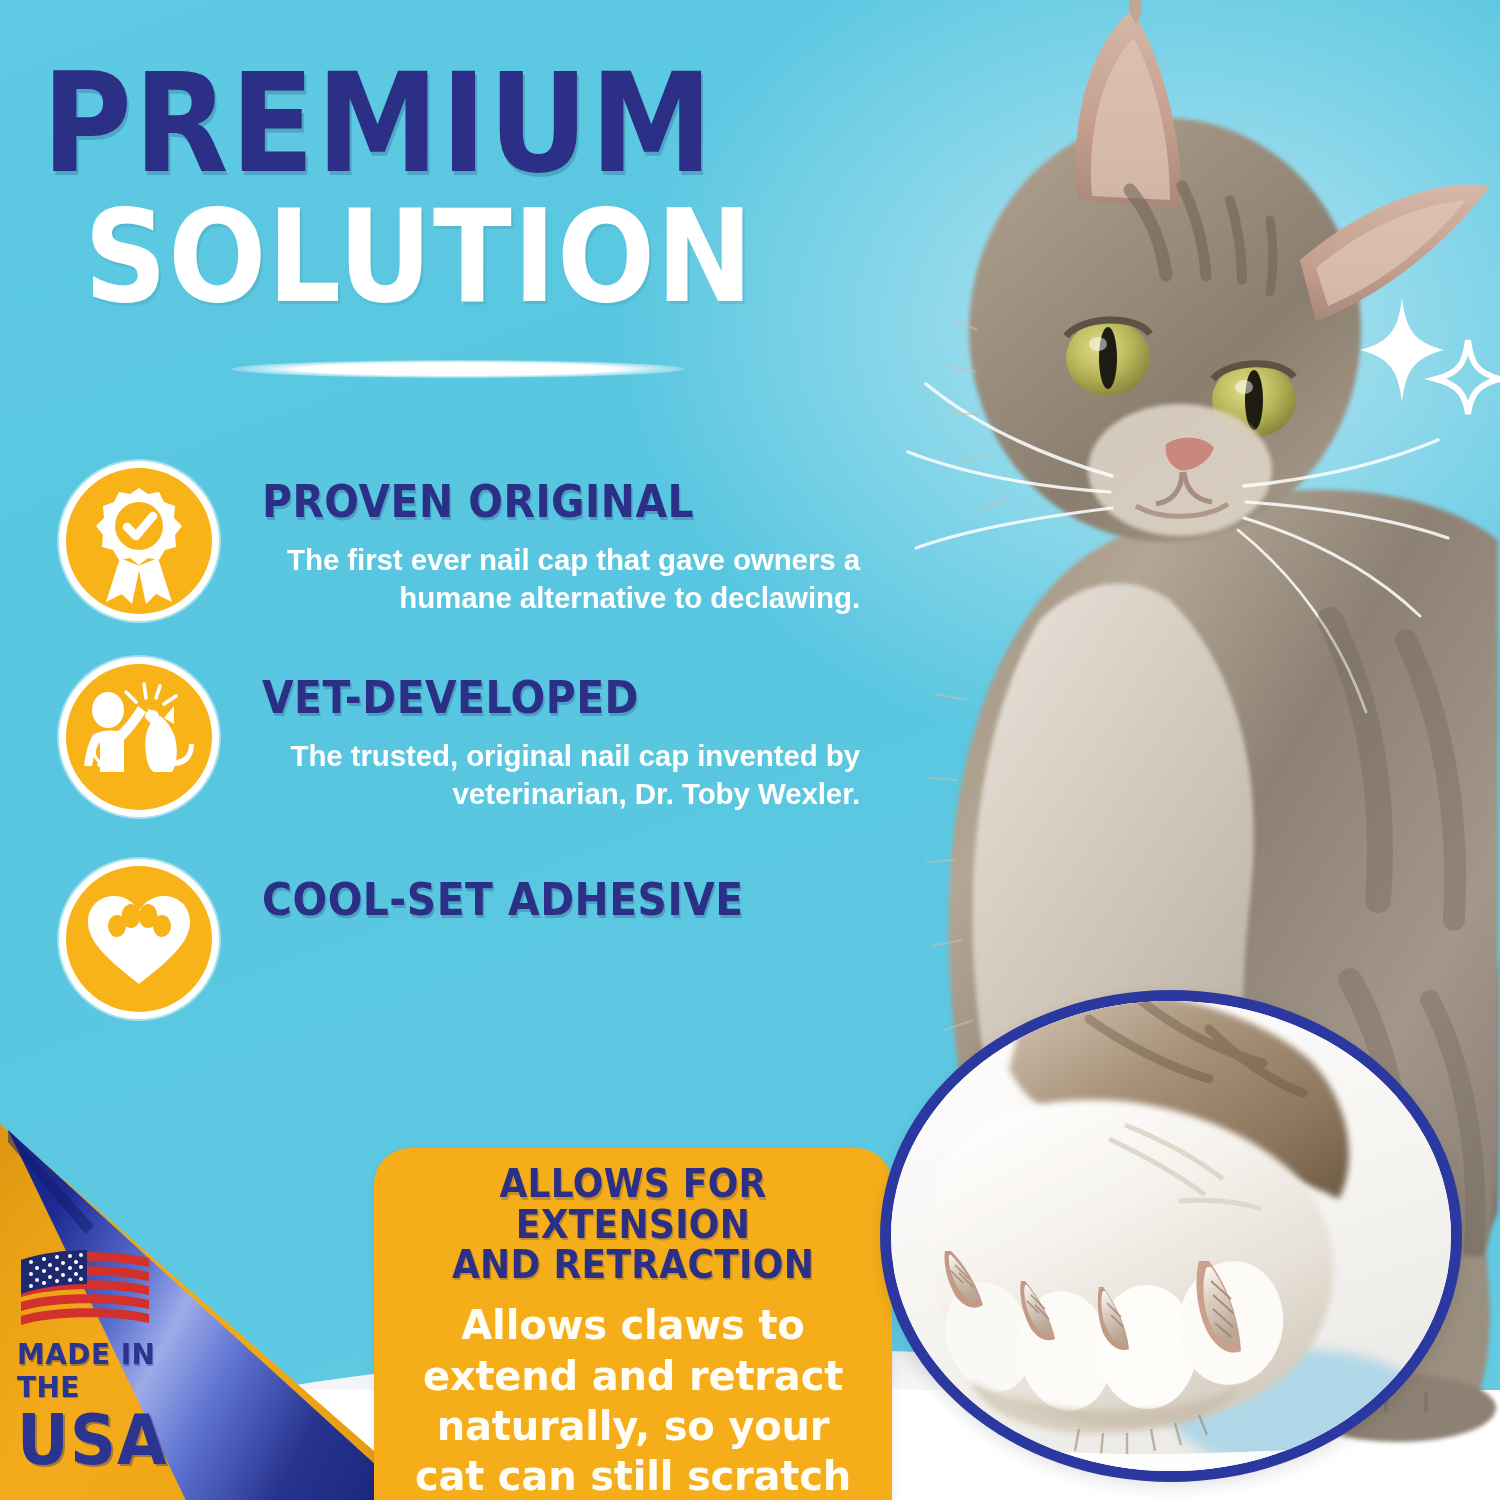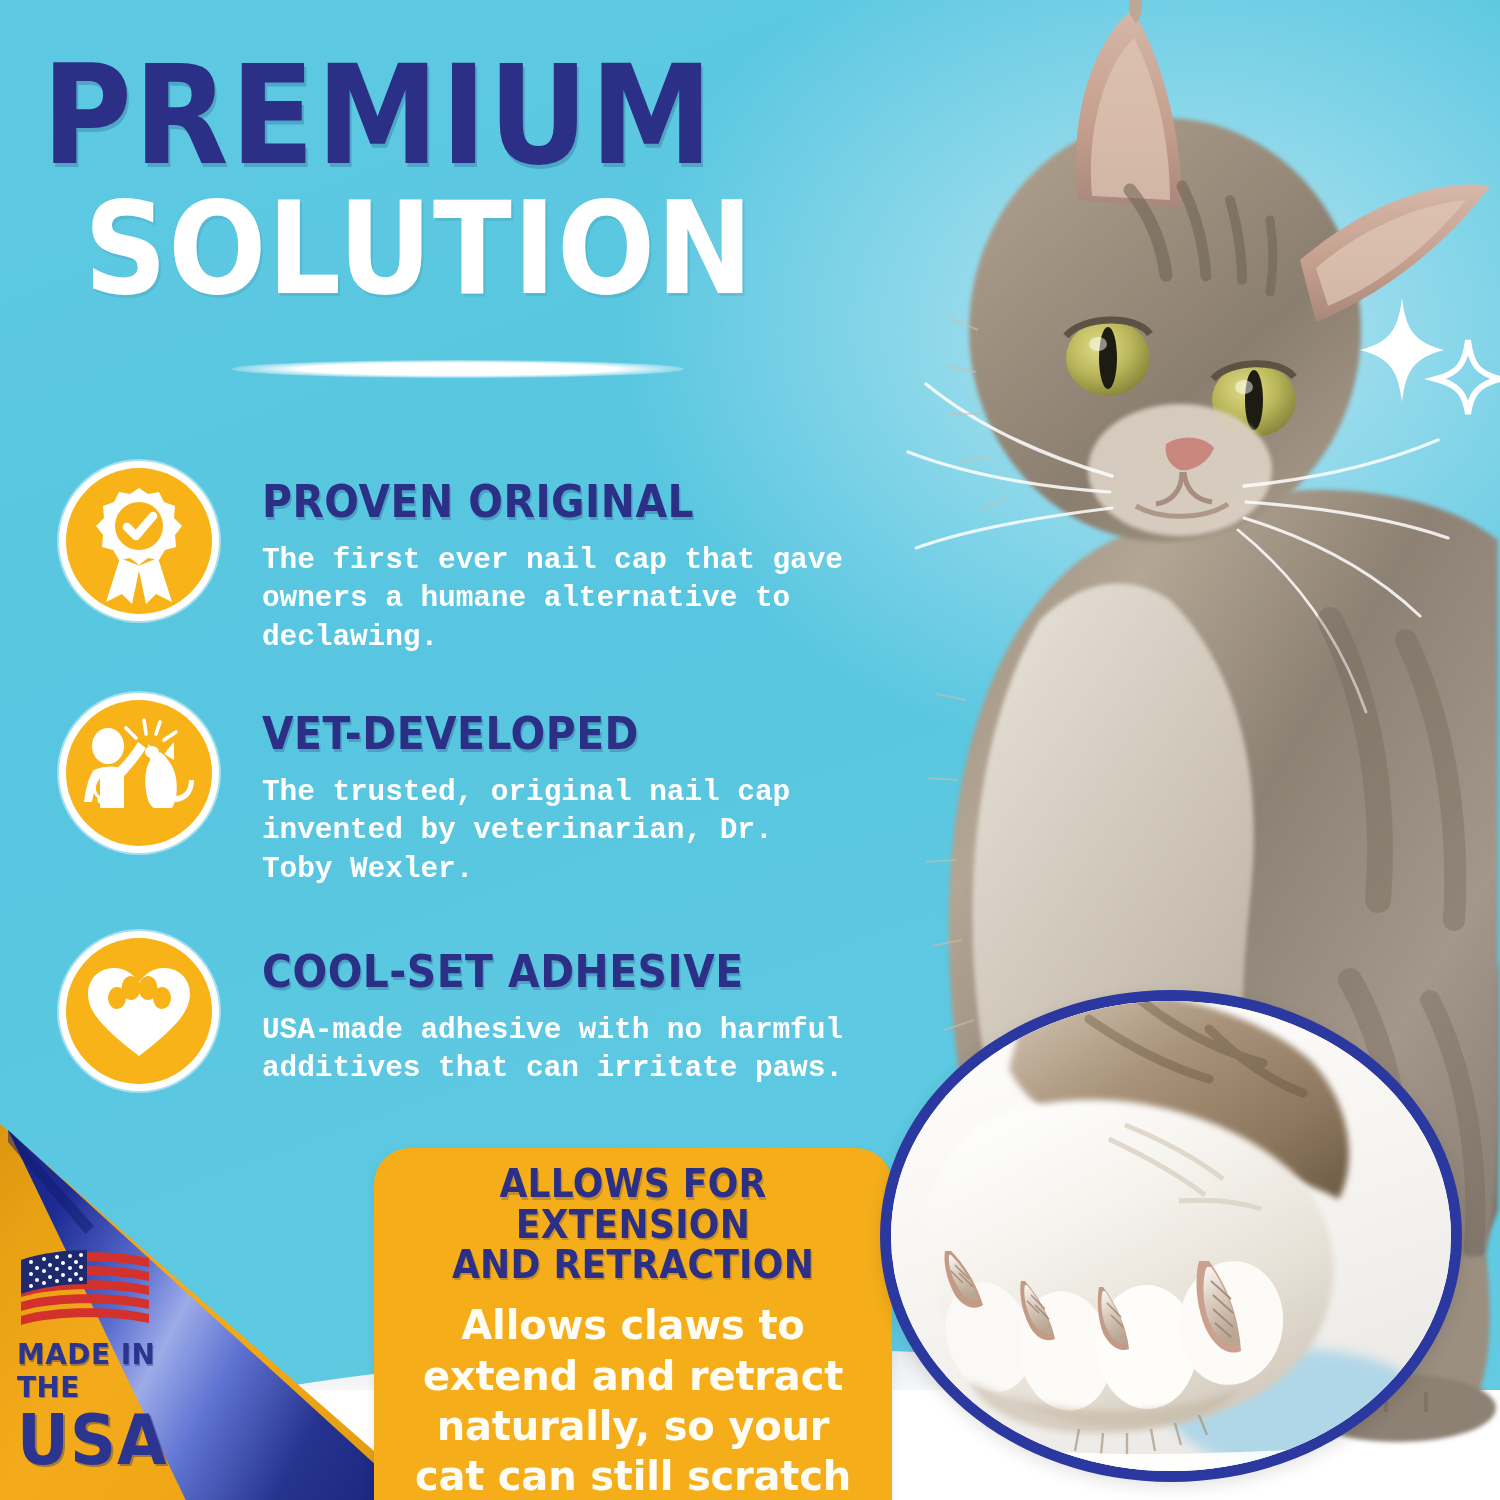--- a/index.html
+++ b/index.html
@@ -21,21 +21,21 @@
     background:linear-gradient(#e9eaec 0%,#f6f7f8 22%,#ffffff 60%);
     border-radius:52% 46% 0 0 / 100% 100% 0 0;
     z-index:2;
   }
   .floor2{
     position:absolute;left:240px;bottom:0;width:1320px;height:110px;
     background:#ffffff;z-index:2;
   }
 
   
-  .headline{position:absolute;left:42px;top:52px;z-index:12;}
+  .headline{position:absolute;left:42px;top:60px;z-index:12;}
   .h-premium{
     font-family:"DejaVu Sans", sans-serif;
     font-weight:bold;font-size:118px;line-height:.94;
     letter-spacing:2px;color:#2b2f86;
     transform:scaleX(1.04) scaleY(1.16);transform-origin:left top;
     text-shadow:2px 3px 0 rgba(25,28,90,.20);
   }
   .h-solution{
     font-family:"DejaVu Sans", sans-serif;
     font-weight:bold;font-size:105px;line-height:.95;
@@ -66,23 +66,23 @@
   .ficon svg{position:absolute;inset:0;width:100%;height:100%;}
   .ftext{padding-top:14px;flex:1 1 auto;}
   .ftitle{
     font-family:"DejaVu Sans", sans-serif;
     font-weight:bold;font-size:40px;letter-spacing:.5px;color:#2b2f86;
     transform:scaleX(1.02) scaleY(1.12);transform-origin:left top;
     text-shadow:1.5px 2px 0 rgba(25,28,90,.22);
     white-space:nowrap;
   }
   .fdesc{
-    font-family:Liberation Mono, monospace;
+    font-family:Liberation Sans, sans-serif;
     font-weight:bold;font-size:29.5px;line-height:1.30;color:#ffffff;
-    margin-top:19px;letter-spacing:-.1px;
+    margin-top:19px;letter-spacing:-.1px;text-align:right;
   }
 
   
   .curlwrap{position:absolute;left:0;bottom:0;width:430px;height:400px;z-index:6;}
   .gold-sheet{
     position:absolute;left:0;bottom:0;width:430px;height:400px;
     background:linear-gradient(128deg,
        #d9940f 0%, #e8a014 16%, #f3ab1b 42%, #f0a716 66%, #dd9810 100%);
     clip-path:polygon(0 6%, 0 100%, 100% 100%);
   }
@@ -376,21 +376,20 @@
             <ellipse cx="71" cy="56" rx="9.5" ry="12"></ellipse>
             <ellipse cx="88" cy="56" rx="9.5" ry="12"></ellipse>
             <ellipse cx="102" cy="66" rx="9" ry="11"></ellipse>
           </g>
           <path fill="#ffffff" d="M79 70 C 92 70 100 80 100 90 C 100 100 90 112 79 122 C 68 112 58 100 58 90
                    C 58 80 66 70 79 70 Z"></path>
         </svg>
       </div>
       <div class="ftext">
         <div class="ftitle">COOL-SET ADHESIVE</div>
-        <div class="fdesc">USA-made adhesive with no harmful additives that can irritate paws.</div>
       </div>
     </div>
 
   </div>
 
   <div class="curlwrap">
     <div class="gold-sheet"></div>
     <div class="curl-flap"></div>
     <div class="curl-edge"></div>
   </div>

